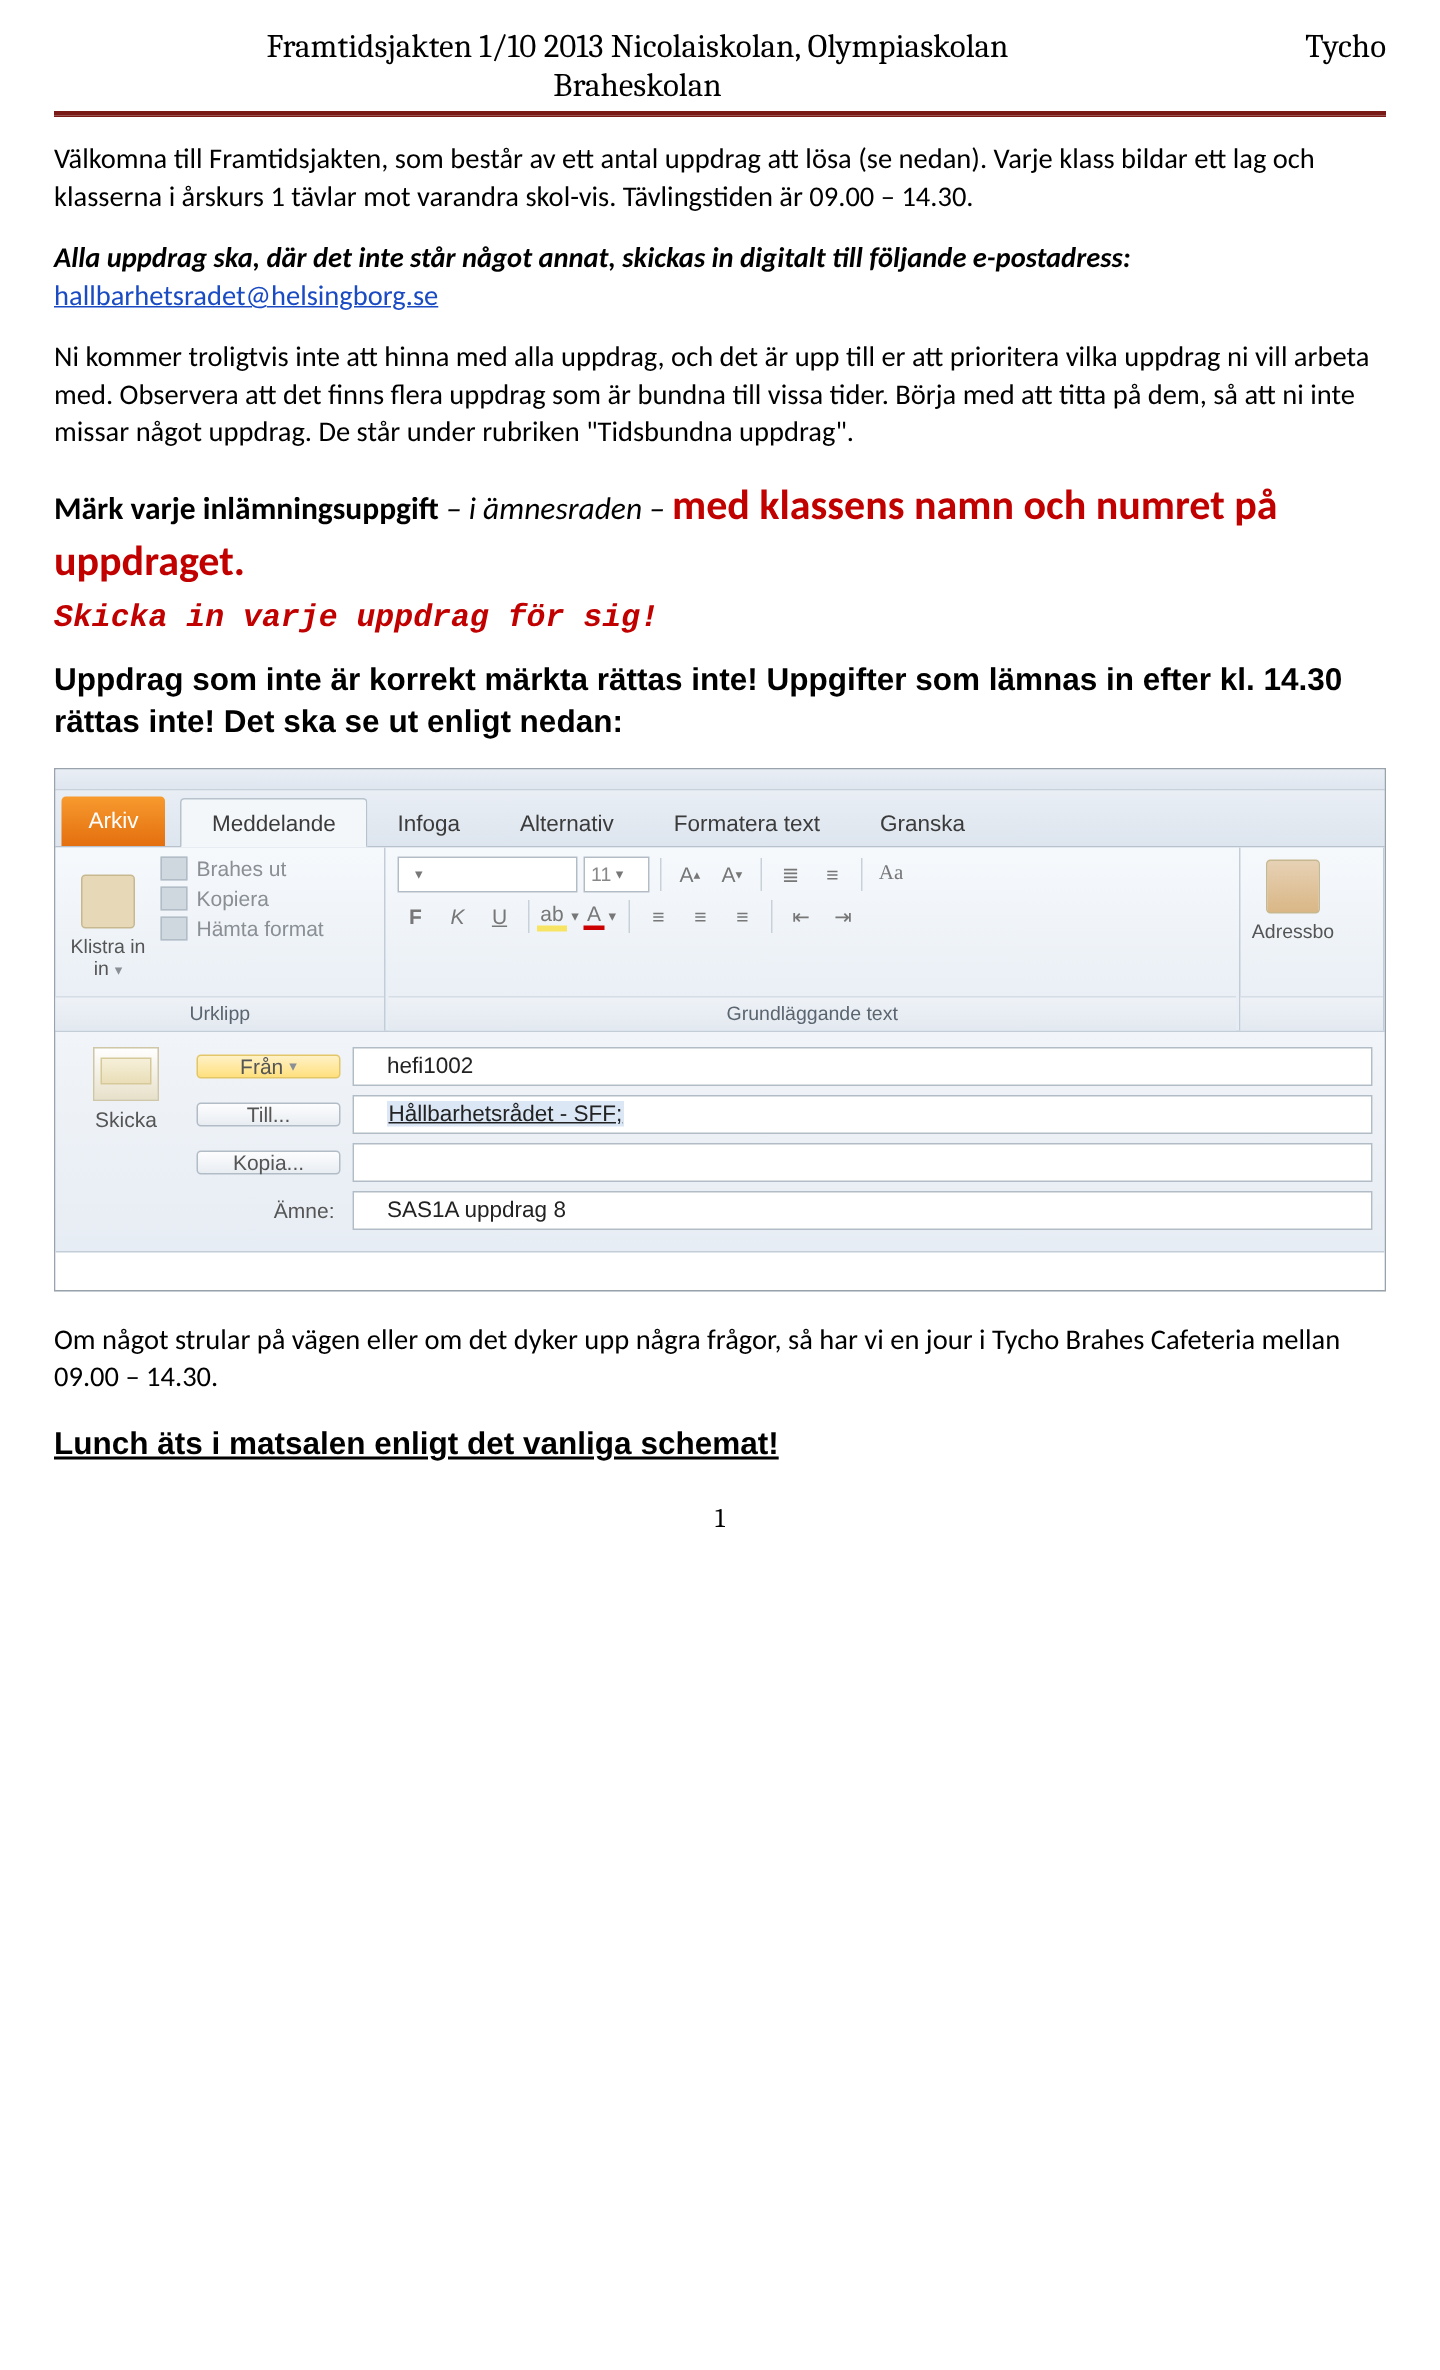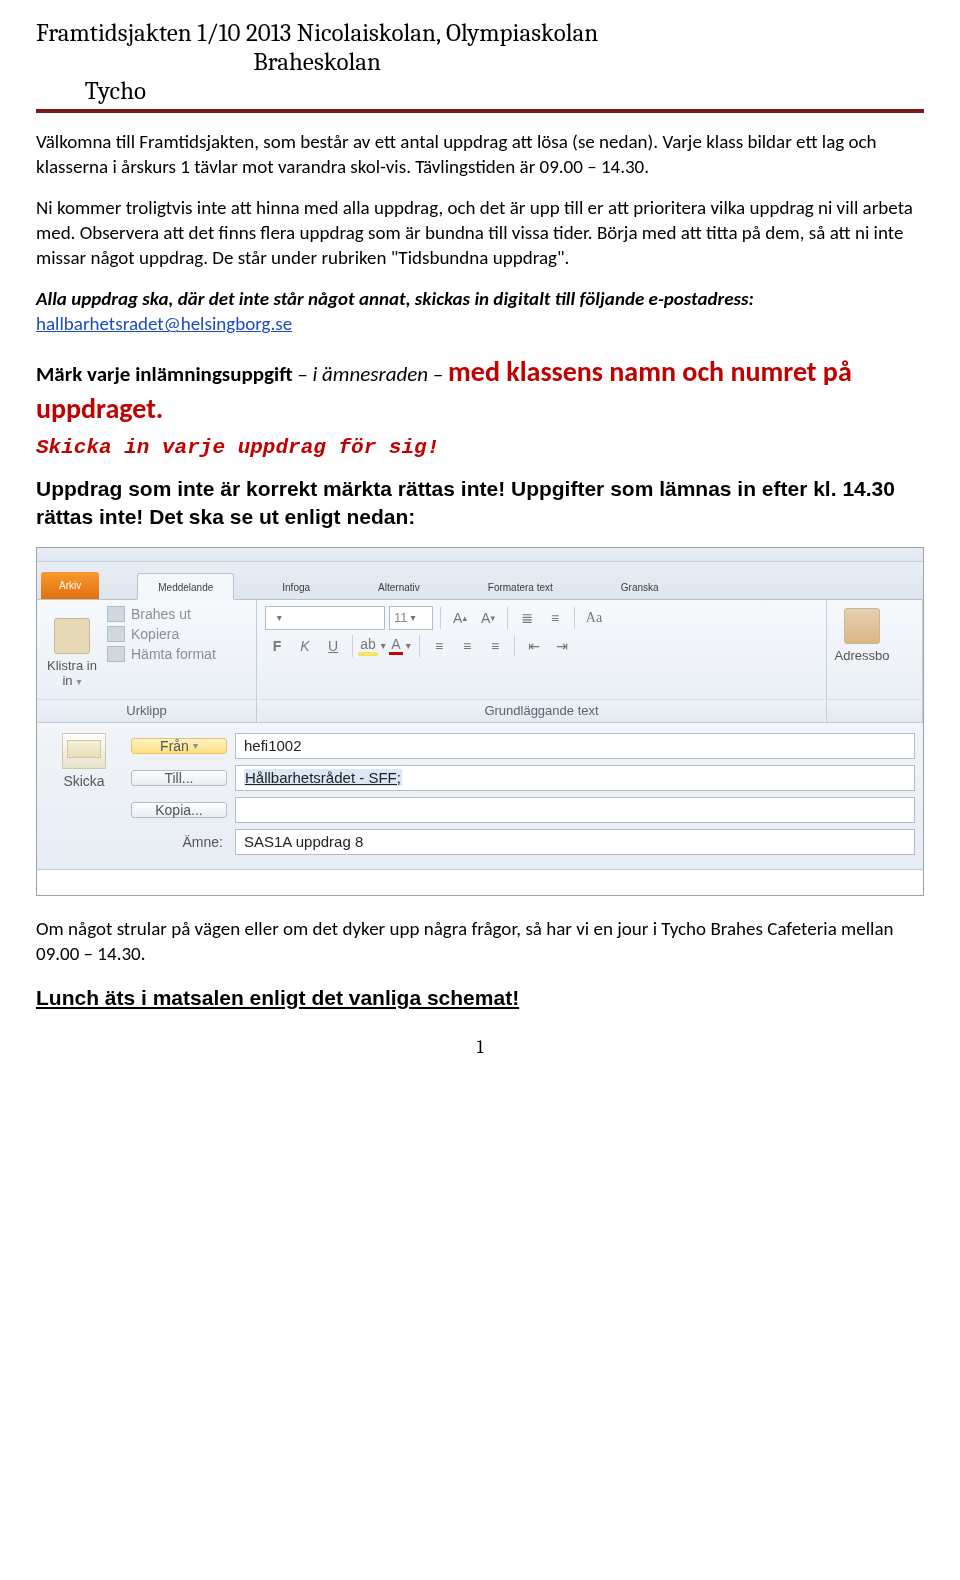--- a/index.html
+++ b/index.html
@@ -11,23 +11,22 @@
     color: #000;
   }
   .page {
     padding: 18px 36px 20px 36px;
   }
   
   .doc-header {
     display: flex;
     justify-content: space-between;
     align-items: flex-start;
-    font-size: 25px;
+    font-size: 22px;
     font-weight: 500;
-    flex-direction: column;
   }
   .doc-header-left {
     flex: 1;
     text-align: center;
   }
   .doc-header-right {
     width: 110px;
     text-align: right;
   }
   .header-rule {
@@ -101,23 +100,22 @@
     border-bottom: 1px solid #c8d0d9;
   }
   
   .ol-tabs {
     display: flex;
     align-items: flex-end;
     height: 38px;
     background: linear-gradient(#e9eef5, #dde5ee);
     border-bottom: 1px solid #b7c2cd;
     padding-left: 4px;
-    font-size: 10px;
+    font-size: 15px;
     color: #3b3b3b;
-    gap: 28px;
   }
   .ol-tab {
     padding: 8px 20px 6px 20px;
     position: relative;
   }
   .ol-tab-arkiv {
     background: linear-gradient(#f79a2e, #e46f0e);
     color: #fff;
     border-top-left-radius: 3px;
     border-top-right-radius: 3px;
@@ -254,21 +252,21 @@
   }
   .ol-label-plain {
     width: 96px; text-align: right; font-size: 14px; color: #555;
     padding-right: 4px;
   }
   .ol-input {
     flex:1; height: 26px;
     border: 1px solid #b2bcc6;
     background: #fff;
     font-size: 15px;
-    padding: 0 8px;
+    padding: 0 22px;
     color: #222;
     display:flex; align-items:center;
   }
   .ol-input .hover-text { background: #dbe7f5; text-decoration: underline; padding: 0 1px;}
   .ol-body {
     height: 26px;
     background: #fff;
     border-top: 1px solid #c3cdd7;
   }
   .tri-down { font-size: 10px; color:#777; margin-left:3px;}
@@ -283,25 +281,25 @@
   <div class="doc-header">
     <div class="doc-header-left">
       <div>Framtidsjakten 1/10 2013 Nicolaiskolan, Olympiaskolan</div>
       <div>Braheskolan</div>
     </div>
     <div class="doc-header-right">Tycho</div>
   </div>
   <div class="header-rule"></div>
 
   <p>Välkomna till Framtidsjakten, som består av ett antal uppdrag att lösa (se nedan). Varje klass bildar ett lag och klasserna i årskurs 1 tävlar mot varandra skol-vis. Tävlingstiden är 09.00 – 14.30.</p>
-  <p>Ni kommer troligtvis inte att hinna med alla uppdrag, och det är upp till er att prioritera vilka uppdrag ni vill arbeta med. Observera att det finns flera uppdrag som är bundna till vissa tider. Börja med att titta på dem, så att ni inte missar något uppdrag. De står under rubriken "Tidsbundna uppdrag".</p>
-
   <p>
     <span class="bold-italic">Alla uppdrag ska, där det inte står något annat, skickas in digitalt till följande e-postadress: </span><a class="link" href="#">hallbarhetsradet@helsingborg.se</a>
   </p>
+
+  <p>Ni kommer troligtvis inte att hinna med alla uppdrag, och det är upp till er att prioritera vilka uppdrag ni vill arbeta med. Observera att det finns flera uppdrag som är bundna till vissa tider. Börja med att titta på dem, så att ni inte missar något uppdrag. De står under rubriken "Tidsbundna uppdrag".</p>
 
   <div class="p-marking">
     <span class="lead">Märk varje inlämningsuppgift </span><span class="ital">– i ämnesraden – </span><span class="big-red">med klassens namn och numret på uppdraget.</span>
   </div>
   <div class="p-after"> Skicka in varje uppdrag för sig!</div>
 
   <p class="p-strong-black">Uppdrag som inte är korrekt märkta rättas inte! Uppgifter som lämnas in efter kl. 14.30 rättas inte! Det ska se ut enligt nedan:</p>
 
   <div class="outlook">
     <div class="ol-titlebar"></div>

